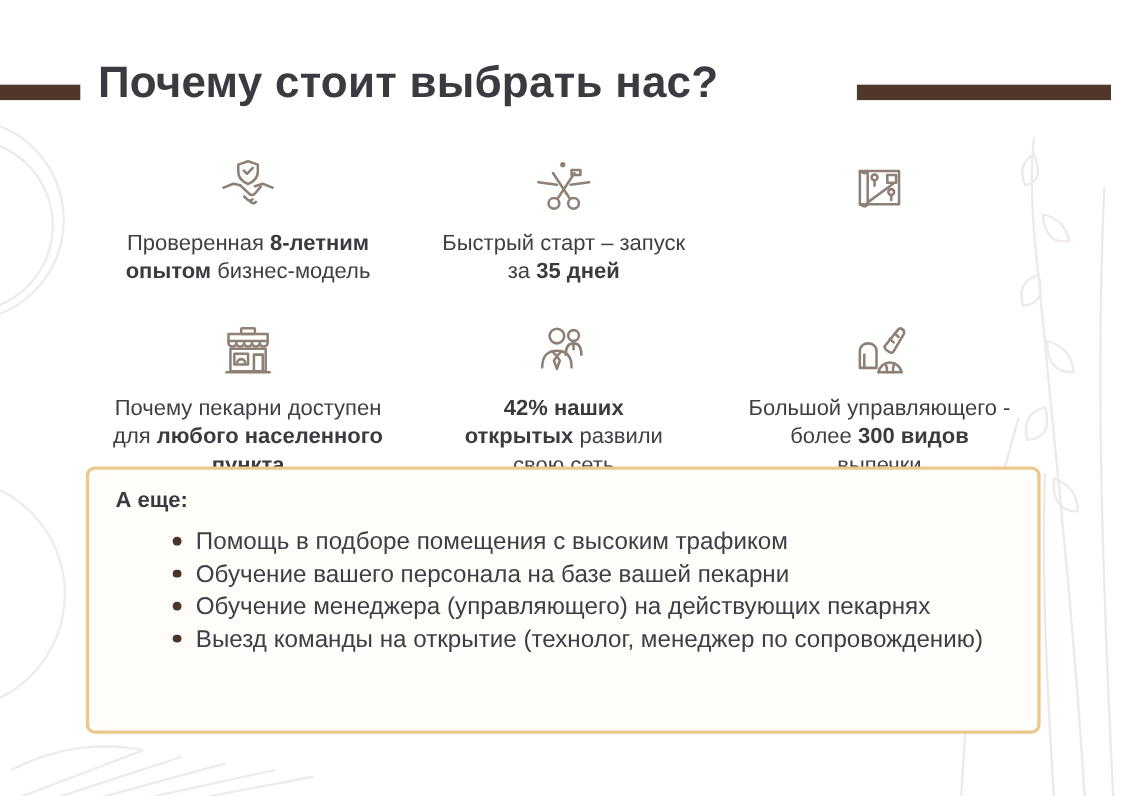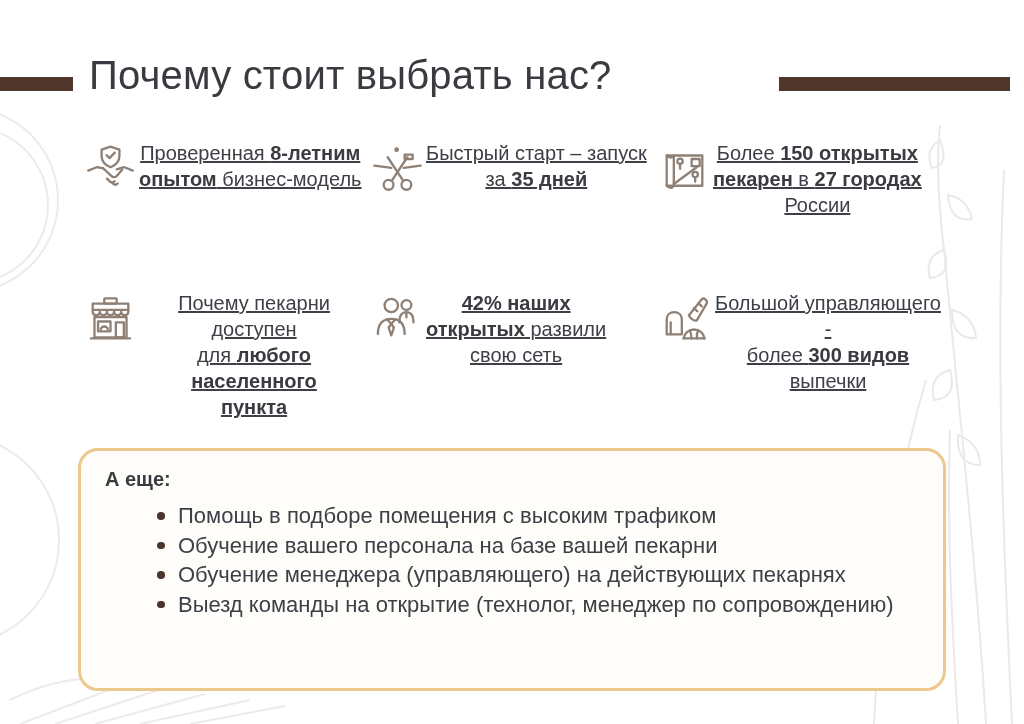--- a/index.html
+++ b/index.html
@@ -15,39 +15,39 @@
 
   
   .bg-decor{position:absolute;inset:0;width:1024px;height:724px;pointer-events:none;}
 
   
   .title-bar{position:absolute;top:77px;height:14px;background:#4f372b;}
   .title-bar.left{left:0;width:73px;}
   .title-bar.right{left:779px;width:231px;}
   .page-title{
     position:absolute;left:89px;top:53px;margin:0;
-    font-size:40px;font-weight:normal;color:#3a3a41;letter-spacing:0.2px;
+    font-size:40px;font-weight:bold;color:#3a3a41;letter-spacing:0.2px;
     white-space:nowrap;
   }
 
   
   .features{
     position:absolute;left:82px;top:140px;width:861px;
     display:grid;grid-template-columns:1fr 1fr 1fr;grid-template-rows:150px auto;
   }
-  .feature{display:flex;flex-direction:row;text-align:center;text-decoration:underline;}
+  .feature{display:flex;flex-direction:column;align-items:center;text-align:center;}
   .feature-icon{height:62px;display:flex;align-items:center;justify-content:center;margin-bottom:6px;}
   .feature-icon svg{width:57px;height:57px;stroke:#8f8076;fill:none;stroke-width:2.6;stroke-linecap:round;stroke-linejoin:round;}
   .feature-text{font-size:20px;line-height:26px;color:#3e3e46;}
   .feature-text b{font-weight:bold;color:#3a3a41;}
 
   
   .extras-box{
-    position:absolute;left:78px;top:448px;width:868px;height:243px;
-    box-sizing:border-box;border:3px solid #ecc88c;border-radius:20px;
+    position:absolute;left:78px;top:424px;width:868px;height:243px;
+    box-sizing:border-box;border:3px solid #ecc88c;border-radius:8px;
     background:#fffdf9;padding:17px 24px;
   }
   .extras-heading{font-size:20px;font-weight:bold;color:#3a3a41;margin:0 0 13px 0;}
   .extras-list{list-style:none;margin:0 0 0 52px;padding:0;}
   .extras-list li{
     position:relative;padding-left:21px;margin-bottom:6px;
     font-size:22px;line-height:23.5px;color:#3e3e46;
   }
   .extras-list li::before{
     content:"";position:absolute;left:0;top:8px;width:7.5px;height:7.5px;
@@ -126,21 +126,20 @@
           <path d="M12 14 h40 v34 h-40 z"></path>
           <path d="M12 14 c4 3 6 3 8 0 v34 c-2 3 -4 3 -8 0"></path>
           <rect x="40" y="18" width="9" height="8"></rect>
           <path d="M20 46 L46 27"></path>
           <circle cx="27" cy="20.5" r="3"></circle>
           <path d="M27 23.5 v5.5"></path>
           <circle cx="44" cy="35.5" r="3"></circle>
           <path d="M44 38.5 v5"></path>
         </svg>
       </div>
-      <div class="feature-text"><span>Более </span><b>150 открытых</b><br><b>пекарен</b><span> в </span><b>27 городах</b><br><span>России</span></div>
     </div>
 
     <div class="feature">
       <div class="feature-icon">
         <svg viewBox="0 0 64 64">
           <rect x="25" y="6" width="14" height="6" rx="1"></rect>
           <rect x="12" y="12" width="40" height="7"></rect>
           <path d="M12 19 v2 c0 5 8 5 8 0 c0 5 8 5 8 0 c0 5 8 5 8 0 c0 5 8 5 8 0 c0 5 8 5 8 0 v-2"></path>
           <rect x="14" y="27" width="36" height="23"></rect>
           <rect x="38" y="33" width="9" height="17"></rect>

